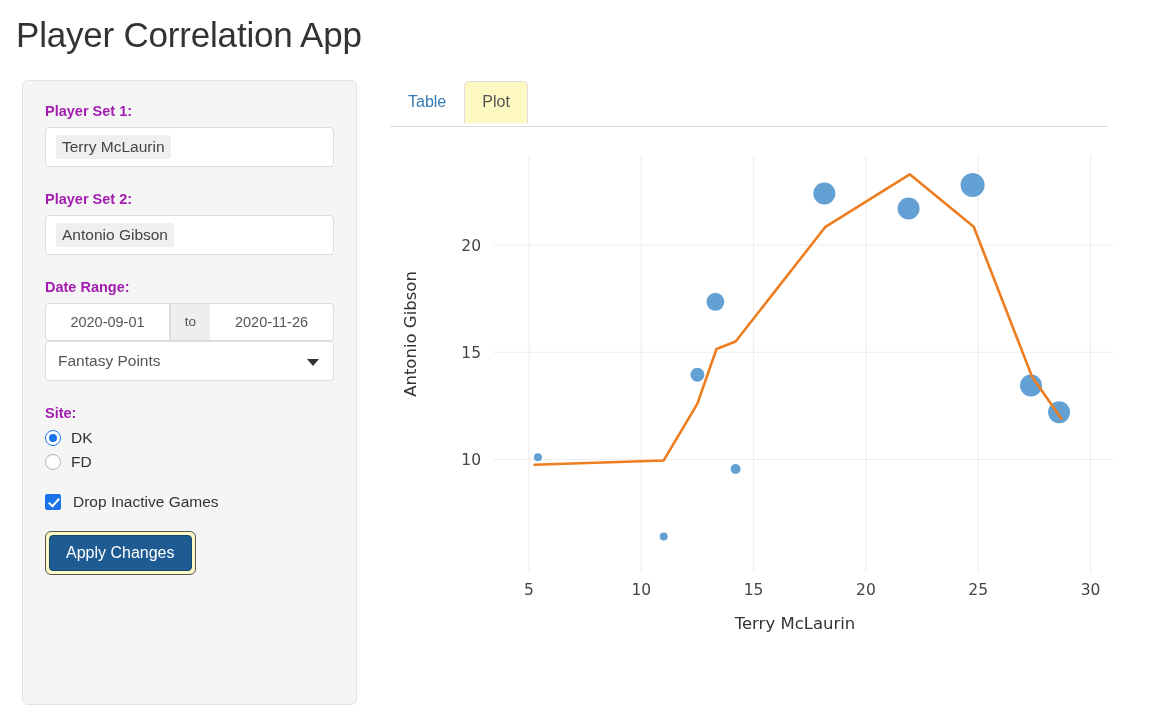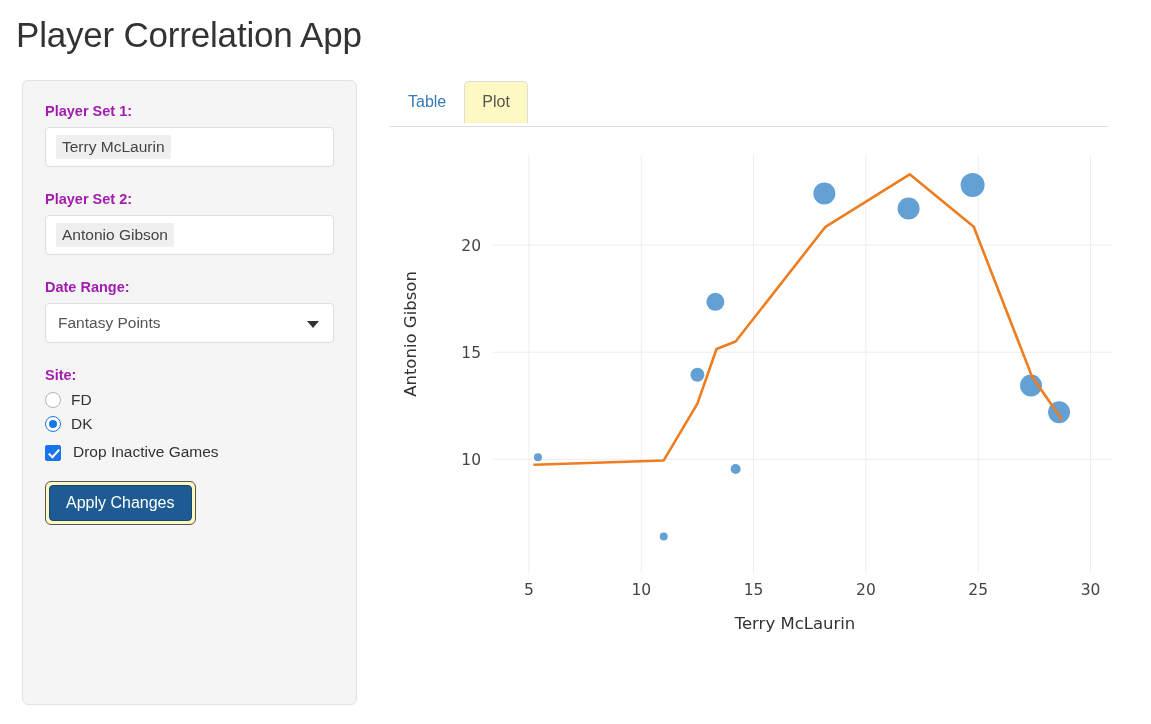--- a/index.html
+++ b/index.html
@@ -140,22 +140,22 @@
     position: absolute;
     left: 3px; top: 3px;
     width: 8px; height: 8px;
     border-radius: 50%;
     background: #1976e8;
   }
 
   
   .check-row {
     display: flex;
-    align-items: flex-end;
-    margin-top: 10px;
+    align-items: center;
+    margin-top: 22px;
     font-size: 15.5px;
     color: #333333;
   }
   .checkbox {
     width: 16px; height: 16px;
     background: #1a73e8;
     border: 1px solid #1a73e8;
     border-radius: 2px;
     margin-right: 12px;
     position: relative;
@@ -243,34 +243,39 @@
   <div class="select-box">
     <span class="token">Terry McLaurin</span>
   </div>
 
   <label class="field-label spaced">Player Set 2:</label>
   <div class="select-box">
     <span class="token">Antonio Gibson</span>
   </div>
 
   <label class="field-label spaced">Date Range:</label>
+  <div class="date-group">
+    <div class="date-input">2020-09-01</div>
+    <div class="date-sep">to</div>
+    <div class="date-input right">2020-11-26</div>
+  </div>
 
   <div class="dropdown">
     <span>Fantasy Points</span>
     <span class="caret"></span>
   </div>
 
   <label class="field-label spaced">Site:</label>
   <div class="radio-row">
+    <span class="radio checked"></span>
+    <span>DK</span>
+  </div>
+  <div class="radio-row">
     <span class="radio"></span>
     <span>FD</span>
-  </div>
-  <div class="radio-row">
-    <span class="radio checked"></span>
-    <span>DK</span>
   </div>
 
   <div class="check-row">
     <span class="checkbox"></span>
     <span>Drop Inactive Games</span>
   </div>
 
   <div class="btn-wrap">
     <button class="apply-btn">Apply Changes</button>
   </div>

